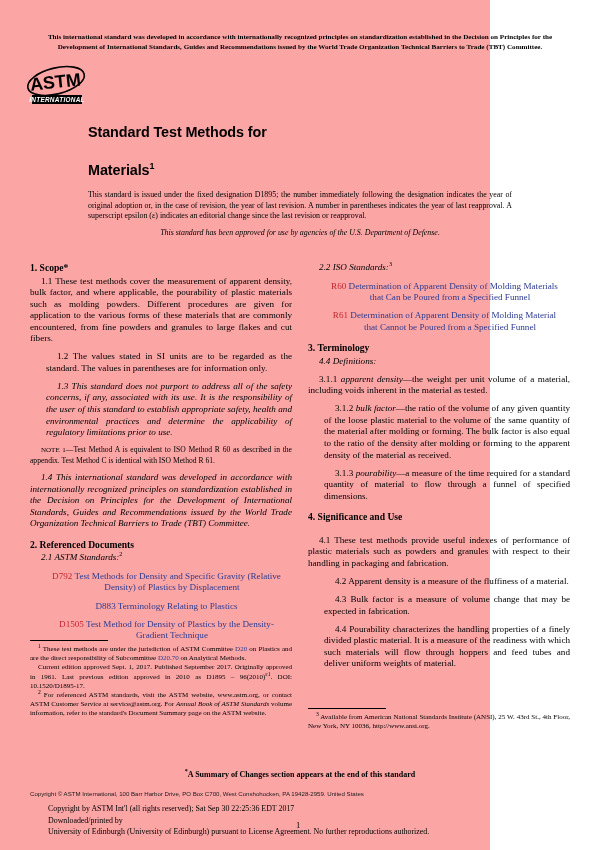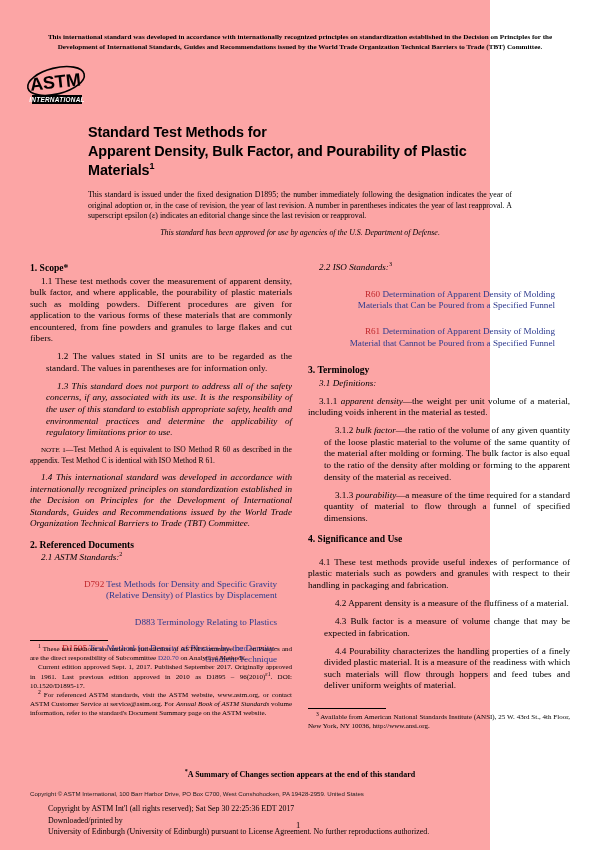--- a/index.html
+++ b/index.html
@@ -147,24 +147,24 @@
     font-size: 7.0px;
   }
 
   
   ul.ref-list {
     list-style: none;
     margin: 1px 0 0 0;
     padding: 0;
   }
   ul.ref-list li {
-    margin: 15px;
+    margin: 7px;
     padding-left: 11px;
     text-indent: -0px;
-    text-align: right;
+    text-align: center;
     line-height: 11.4px;
   }
   ul.ref-list li .hang {
     display: block;
     padding-left: 11px;
     text-indent: -11px;
   }
   .ref-id  { color: #c0282d; }
   .ref-ttl { color: #2d3b8e; }
 
@@ -253,21 +253,21 @@
         </g>
         <text x="34" y="26" font-family="Liberation Sans, sans-serif" font-size="18" font-weight="bold" text-anchor="middle" fill="#000" transform="rotate(-6 34 26)">ASTM</text>
         <rect x="10" y="33" width="50" height="9" fill="#000"></rect>
         <text x="35" y="40" font-family="Liberation Sans, sans-serif" font-size="6.4" font-weight="bold" font-style="italic" text-anchor="middle" fill="#fff" letter-spacing="0.3">INTERNATIONAL</text>
       </svg>
     </div>
   </div>
 
   <div class="title-block">
     <span>Standard Test Methods for</span><br>
-    <span>Apparent Density, Bulk Factor, and Pourability of Plastic</span><br>
+    <br>
     <span>Materials</span><sup>1</sup>
   </div>
 
   <div class="issued">This standard is issued under the fixed designation D1895; the number immediately following the designation indicates the year of original adoption or, in the case of revision, the year of last revision. A number in parentheses indicates the year of last reapproval. A superscript epsilon (ε) indicates an editorial change since the last revision or reapproval.</div>
   <div class="approved-dod">This standard has been approved for use by agencies of the U.S. Department of Defense.</div>
 
   <div class="col col-left">
 
     <div class="sec-head">1. Scope*</div>
 
@@ -321,21 +321,21 @@
       <li>
         <span class="hang">
           <span class="ref-id link-red">R61</span>
           <span class="ref-ttl">Determination of Apparent Density of Molding Material that Cannot be Poured from a Specified Funnel</span>
         </span>
       </li>
     </ul>
 
     <div class="sec-head spaced">3. Terminology</div>
 
-    <div class="subhead">3.1 Definitions:</div>
+    <div class="subhead">4.4 Definitions:</div>
 
     <p class="para" style="margin-top:6.5px"><span>3.1.1</span> <i>apparent density</i><span>—the weight per unit volume of a material, including voids inherent in the material as tested.</span></p>
 
 
     <p class="para"><span>3.1.2</span> <i>bulk factor</i><span>—the ratio of the volume of any given quantity of the loose plastic material to the volume of the same quantity of the material after molding or forming. The bulk factor is also equal to the ratio of the density after molding or forming to the apparent density of the material as received.</span></p>
 
     <p class="para"><span>3.1.3</span> <i>pourability</i><span>—a measure of the time required for a standard quantity of material to flow through a funnel of specified dimensions.</span></p>
 
     <div class="sec-head spaced">4. Significance and Use</div>
 

